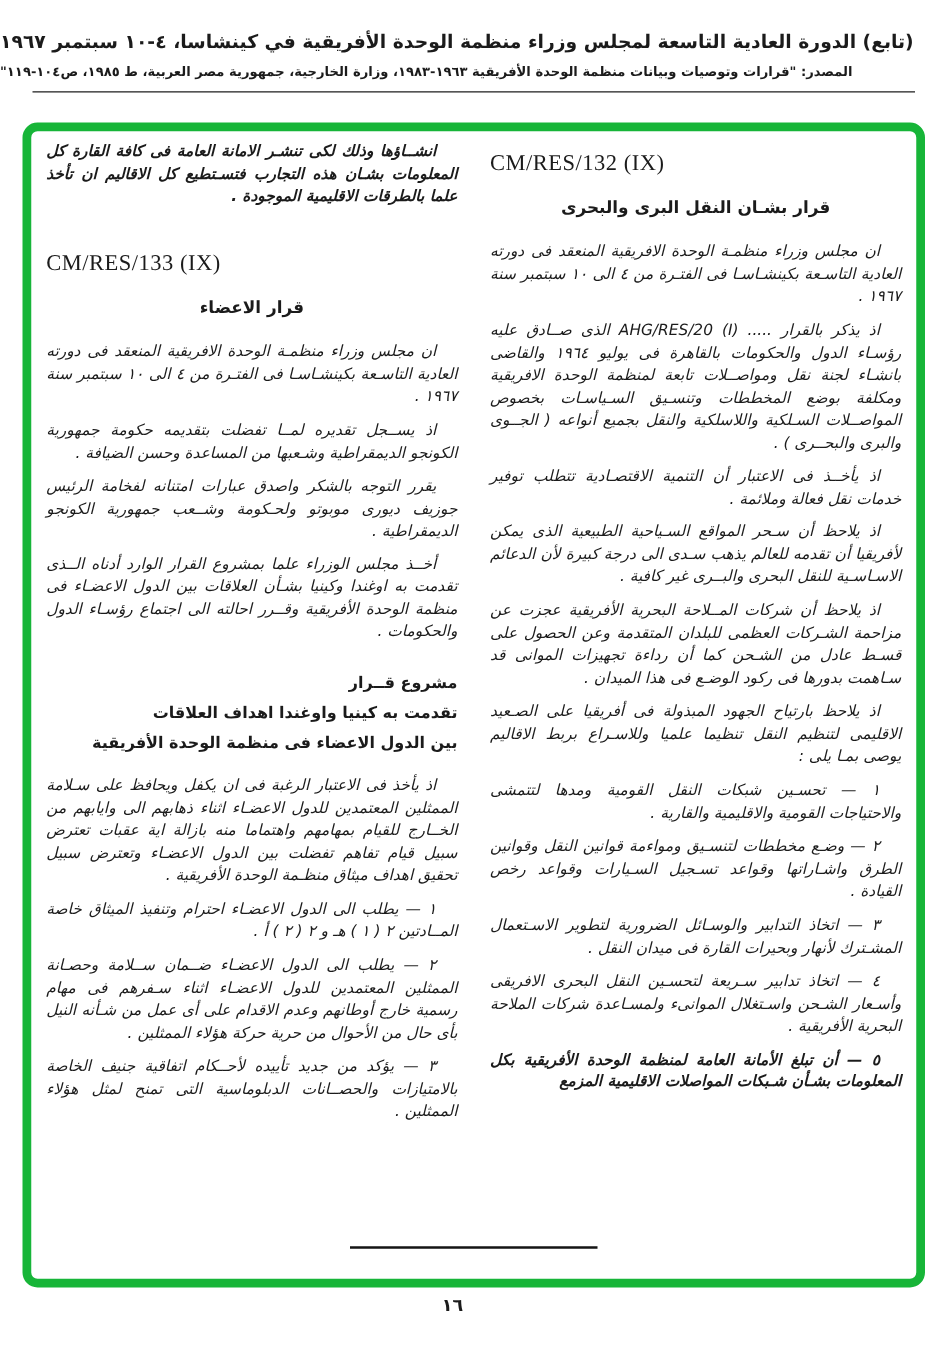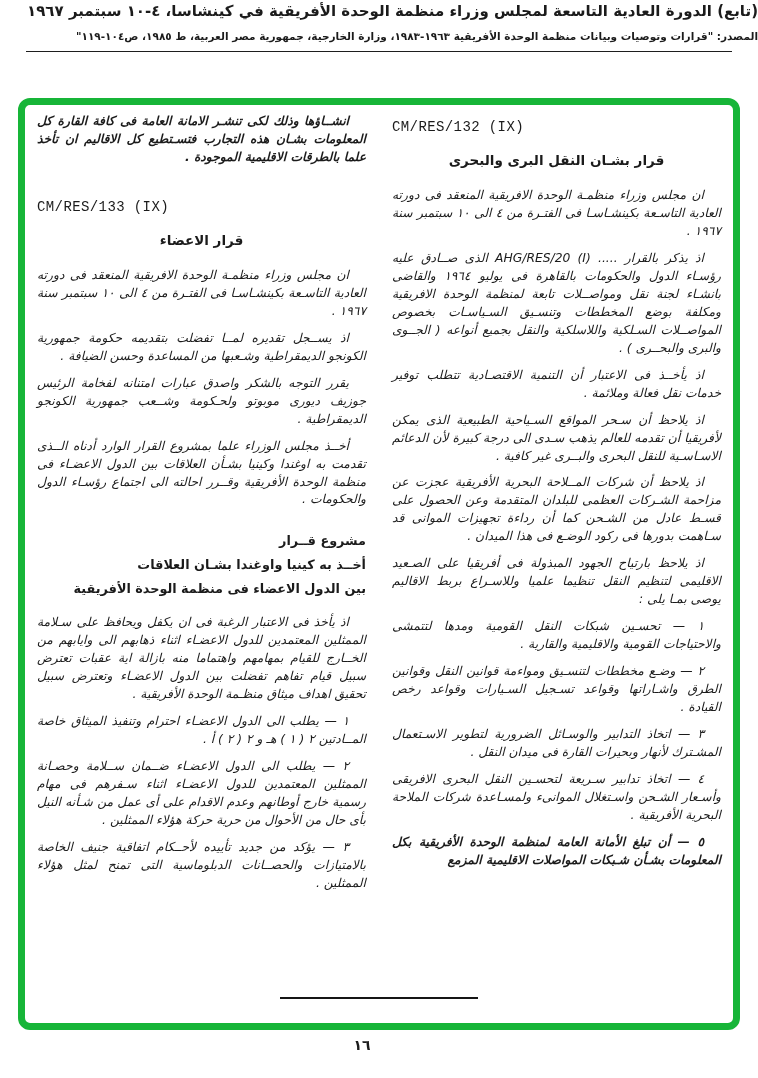--- a/index.html
+++ b/index.html
@@ -3,21 +3,21 @@
 <meta charset="utf-8">
 <style>
   :root { --border-green: #17b538; --ink: #1b1b1b; }
   html,body { margin:0; padding:0; }
   body {
     width:758px; height:1078px; position:relative; overflow:hidden;
     background:#ffffff; color:var(--ink);
     font-family:"DejaVu Sans", sans-serif;
   }
   
-  .page-header { padding-top:2px; text-align:right; direction:rtl; }
+  .page-header { padding-top:24px; text-align:left; direction:rtl; }
   .hdr-line1 { font-size:15px; font-weight:bold; letter-spacing:0; }
   .hdr-line2 { font-size:10.5px; font-weight:bold; margin-top:10px; }
   .header-rule { border:0; border-top:1.6px solid #1e1e1e; margin:9px 26px 0 26px; }
 
   
   .doc-frame {
     position:absolute; left:18px; right:18px; top:98px; height:932px;
     box-sizing:border-box; border:7px solid var(--border-green);
     border-radius:12px; padding:8px 12px 6px 12px; overflow:hidden;
     background:#ffffff;
@@ -25,21 +25,21 @@
   .columns { display:flex; direction:rtl; gap:26px; height:100%; }
   .column {
     flex:1 1 0; min-width:0; direction:rtl; text-align:justify;
     font-size:12.3px; line-height:1.46;
   }
   .column p { margin:0 0 9px 0; text-indent:17px;font-style:italic; }
   .bold { font-weight:bold; }
 
   .code {
     direction:ltr; text-align:left; text-indent:0;
-    font-family:Liberation Mono, monospace; font-size:14px;
+    font-family:Liberation Serif, serif; font-size:18px;
     letter-spacing:0.4px; margin:4px 0 14px 0; font-weight:normal;
   }
   .code.second { margin-top:30px; }
   .res-title {
     text-align:center; font-weight:bold; font-size:13.5px;
     margin:2px 0 16px 0; text-indent:0;
   }
   .draft-title { margin:20px 0 14px 0; font-weight:bold; font-size:12.8px; line-height:1.85; }
   .draft-title div { text-indent:0; }
 
@@ -86,21 +86,21 @@
     <div class="column">
       <p class="bold">انشــاؤها وذلك لكى تنشـر الامانة العامة فى كافة القارة كل المعلومات بشـان هذه التجارب فتسـتطيع كل الاقاليم ان تأخذ علما بالطرقات الاقليمية الموجودة .</p>
       <div class="code second">CM/RES/133 (IX)</div>
       <h2 class="res-title">قرار الاعضاء</h2>
       <p>ان مجلس وزراء منظمـة الوحدة الافريقية المنعقد فى دورته العادية التاسـعة بكينشـاسـا فى الفتـرة من ٤ الى ١٠ سبتمبر سنة ١٩٦٧ .</p>
       <p>اذ يســجل تقديره لمــا تفضلت بتقديمه حكومة جمهورية الكونجو الديمقراطية وشـعبها من المساعدة وحسن الضيافة .</p>
       <p>يقرر التوجه بالشكر واصدق عبارات امتنانه لفخامة الرئيس جوزيف ديورى موبوتو ولحـكومة وشــعب جمهورية الكونجو الديمقراطية .</p>
       <p>أخــذ مجلس الوزراء علما بمشروع القرار الوارد أدناه الــذى تقدمت به اوغندا وكينيا بشـأن العلاقات بين الدول الاعضـاء فى منظمة الوحدة الأفريقية وقــرر احالته الى اجتماع رؤسـاء الدول والحكومات .</p>
       <div class="draft-title">
         <div>مشروع قــرار</div>
-        <div>أخــذ به كينيا واوغندا بشـان العلاقات</div>
+        <div>تقدمت به كينيا واوغندا اهداف العلاقات</div>
         <div>بين الدول الاعضاء فى منظمة الوحدة الأفريقية</div>
       </div>
       <p>اذ يأخذ فى الاعتبار الرغبة فى ان يكفل ويحافظ على سـلامة الممثلين المعتمدين للدول الاعضـاء اثناء ذهابهم الى وايابهم من الخــارج للقيام بمهامهم واهتماما منه بازالة اية عقبات تعترض سبيل قيام تفاهم تفضلت بين الدول الاعضـاء وتعترض سبيل تحقيق اهداف ميثاق منظـمة الوحدة الأفريقية .</p>
       <p>١ — يطلب الى الدول الاعضـاء احترام وتنفيذ الميثاق خاصة المــادتين ٢ ( ١ ) هـ و ٢ ( ٢ ) أ .</p>
       <p>٢ — يطلب الى الدول الاعضـاء ضــمان ســلامة وحصـانة الممثلين المعتمدين للدول الاعضـاء اثناء سـفرهم فى مهام رسمية خارج أوطانهم وعدم الاقدام على أى عمل من شـأنه النيل بأى حال من الأحوال من حرية حركة هؤلاء الممثلين .</p>
       <p>٣ — يؤكد من جديد تأييده لأحــكام اتفاقية جنيف الخاصة بالامتيازات والحصــانات الدبلوماسية التى تمنح لمثل هؤلاء الممثلين .</p>
     </div>
 
   </div>
   <hr class="end-rule">

